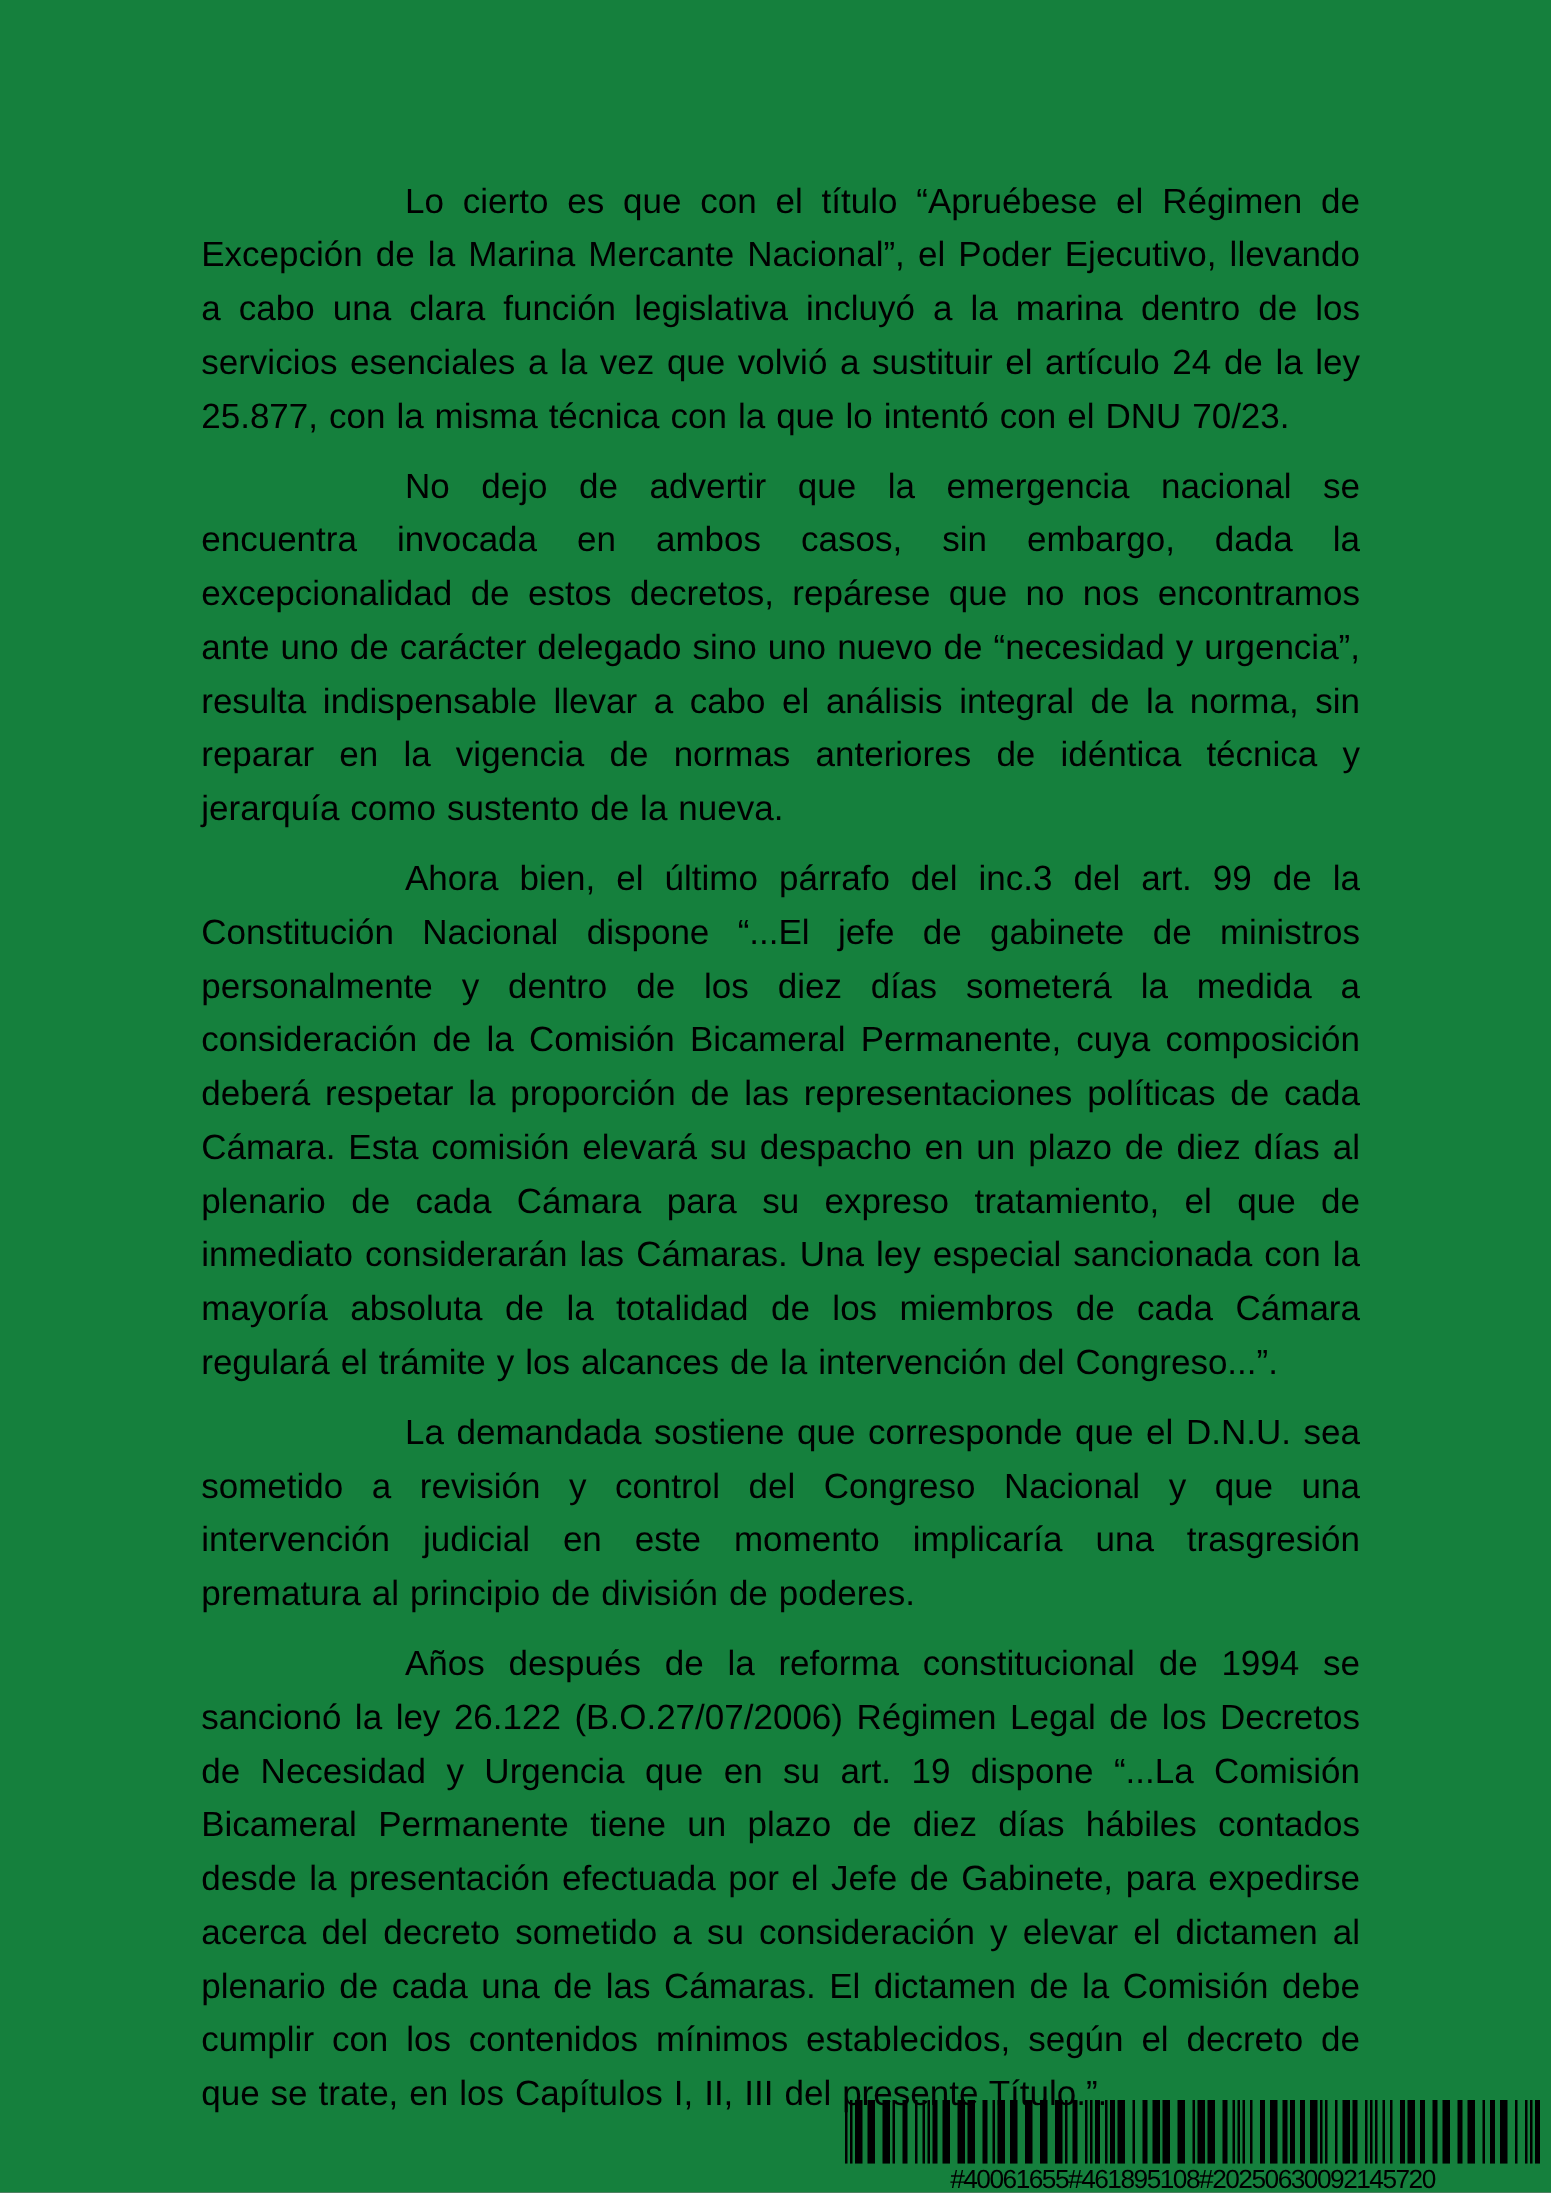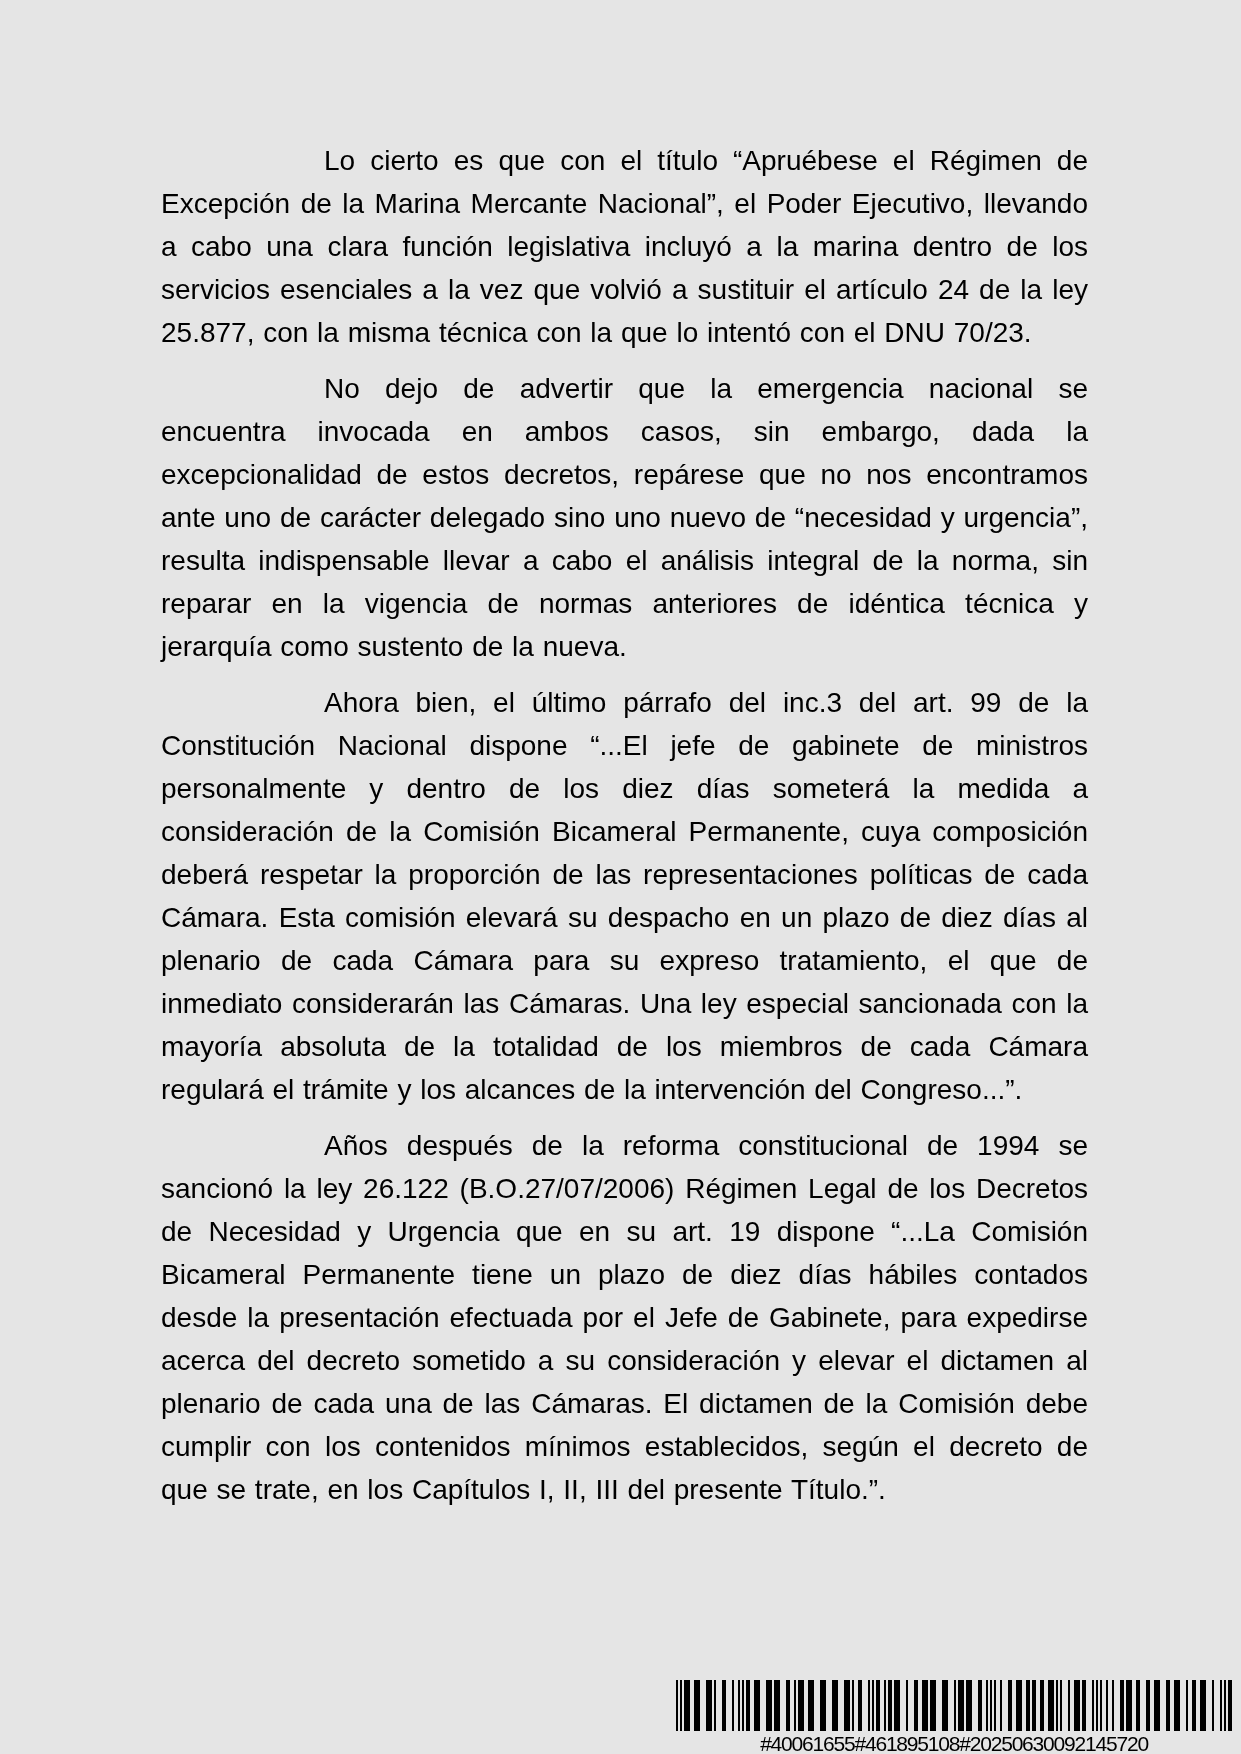--- a/index.html
+++ b/index.html
@@ -5,21 +5,21 @@
   html, body {
     margin: 0;
     padding: 0;
     background: #808080;
   }
   .page {
     position: relative;
     width: 1241px;
     height: 1754px;
     margin: 0 auto;
-    background: #e5e5e5;
+    background: #15803d;
     overflow: hidden;
     font-family: "Liberation Sans", sans-serif;
     color: #000000;
   }
   .content {
     position: absolute;
     left: 161px;
     top: 139px;
     width: 927px;
   }
@@ -59,20 +59,21 @@
 </style>
 </head>
 <body>
 
 <div class="page">
 
   <div class="content" id="paragraphs">
       <p class="para"><span class="seg-regular">Lo cierto es que con el título “Apruébese el Régimen de Excepción de la Marina Mercante Nacional”, el Poder Ejecutivo, llevando a cabo una clara función legislativa incluyó a la marina dentro de los servicios esenciales a la vez que volvió a sustituir el artículo 24 de la ley 25.877, con la misma técnica con la que lo intentó con el DNU 70/23.</span></p>
       <p class="para"><span class="seg-regular">No dejo de advertir que la emergencia nacional se encuentra invocada en ambos casos, sin embargo, dada la excepcionalidad de estos decretos, repárese que no nos encontramos ante uno de carácter delegado sino uno nuevo de “necesidad y urgencia”, resulta indispensable llevar a cabo el análisis integral de la norma, sin reparar en la vigencia de normas anteriores de idéntica técnica y jerarquía como sustento de la nueva.</span></p>
       <p class="para"><span class="seg-regular">Ahora bien, el último párrafo del inc.3 del art. 99 de la Constitución Nacional dispone “...</span><span class="seg-italic">El jefe de gabinete de ministros personalmente y dentro de los diez días someterá la medida a consideración de la Comisión Bicameral Permanente, cuya composición deberá respetar la proporción de las representaciones políticas de cada Cámara. Esta comisión elevará su despacho en un plazo de diez días al plenario de cada Cámara para su expreso tratamiento, el que de inmediato considerarán las Cámaras. Una ley especial sancionada con la mayoría absoluta de la totalidad de los miembros de cada Cámara regulará el trámite y los alcances de la intervención del Congreso...</span><span class="seg-regular">”.</span></p>
+      <p class="para"><span class="seg-regular">La demandada sostiene que corresponde que el D.N.U. sea sometido a revisión y control del Congreso Nacional y que una intervención judicial en este momento implicaría una trasgresión prematura al principio de división de poderes.</span></p>
       <p class="para"><span class="seg-regular">Años después de la reforma constitucional de 1994 se sancionó la ley 26.122 (B.O.27/07/2006) Régimen Legal de los Decretos de Necesidad y Urgencia que en su art. 19 dispone “...</span><span class="seg-italic">La Comisión Bicameral Permanente tiene un plazo de diez días hábiles contados desde la presentación efectuada por el Jefe de Gabinete, para expedirse acerca del decreto sometido a su consideración y elevar el dictamen al plenario de cada una de las Cámaras. El dictamen de la Comisión debe cumplir con los contenidos mínimos establecidos, según el decreto de que se trate, en los Capítulos I, II, III del presente Título.</span><span class="seg-regular">”.</span></p>
     </div>
 
   <div class="barcode-wrap">
     <div class="bars" id="barcode">
         <div class="bar" style="width: 2px;"></div>
         <div class="gapb" style="width: 2px;"></div>
         <div class="bar" style="width: 2px;"></div>
         <div class="gapb" style="width: 2px;"></div>
         <div class="bar" style="width: 6px;"></div>

